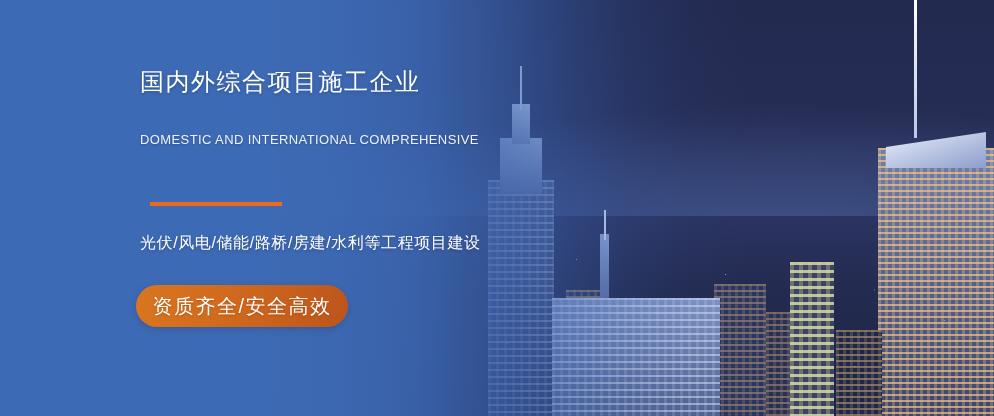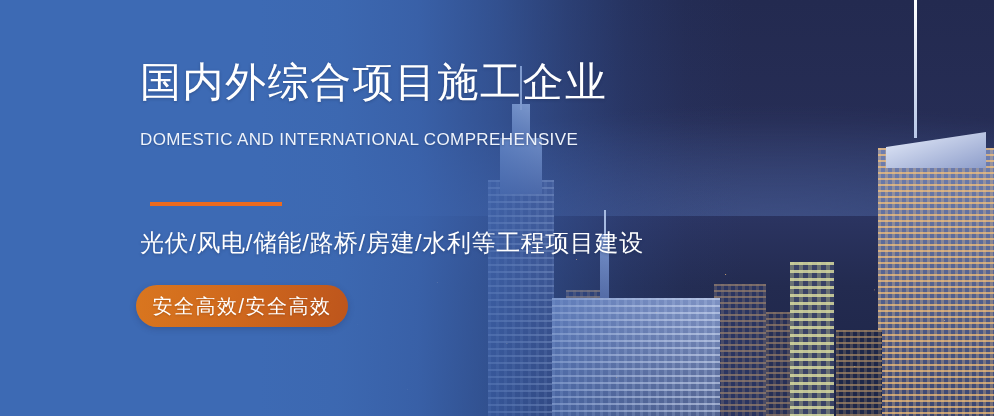--- a/index.html
+++ b/index.html
@@ -110,41 +110,41 @@
       rgba(52,90,166,.20) 63%,
       rgba(48,84,158,.06) 69%,
       rgba(44,78,150,0) 75%);
   }
 
   
   .content{ position:absolute; left:140px; top:0; width:640px; height:100%; }
 
   .headline{
     position:absolute; top:62px; left:0;
-    font-size:41px; line-height:40px;
+    font-size:24px; line-height:40px;
     color:#ffffff; letter-spacing:1.5px; font-weight:400;
     text-shadow:0 1px 3px rgba(20,35,70,.35);
     white-space:nowrap;
   }
   .sub{
     position:absolute; top:128px; left:0;
-    font-size:17px; line-height:24px;
+    font-size:13px; line-height:24px;
     color:#eef3fb; letter-spacing:.4px; font-weight:400;
     text-shadow:0 1px 2px rgba(20,35,70,.3);
   }
   .sub span{ display:block; }
 
   .rule{
     position:absolute; top:202px; left:10px;
     width:132px; height:4px; background:#ec6a1e;
   }
 
   .tagline{
     position:absolute; top:228px; left:0;
-    font-size:24px; line-height:30px; letter-spacing:.6px;
+    font-size:16px; line-height:30px; letter-spacing:.6px;
     color:#ffffff; font-weight:400;
     text-shadow:0 1px 3px rgba(20,35,70,.35);
     white-space:nowrap;
   }
 
   .cta{
     position:absolute; top:285px; left:-4px;
     width:212px; height:42px;
     border-radius:21px;
     background:linear-gradient(100deg,#d9761f 0%, #d0691d 45%, #bd551c 100%);
@@ -224,17 +224,17 @@
 
     <div class="sub">
       <span>DOMESTIC AND INTERNATIONAL COMPREHENSIVE</span>
     </div>
 
     <div class="rule"></div>
 
     <div class="tagline">光伏/风电/储能/路桥/房建/水利等工程项目建设</div>
 
     <div class="cta">
-      <span>安全高效/安全高效</span>
+      <span>资质齐全/安全高效</span>
     </div>
 
   </div>
 </div>
 
 </body></html>

